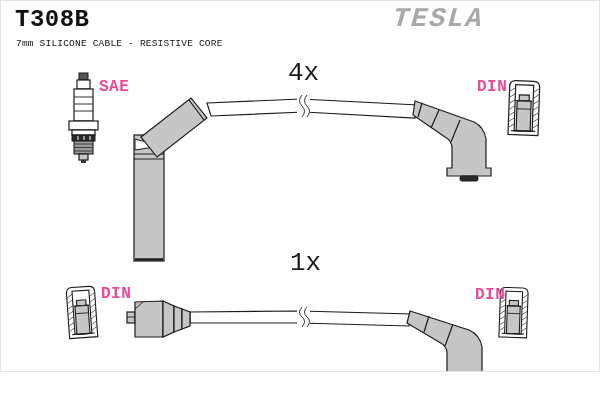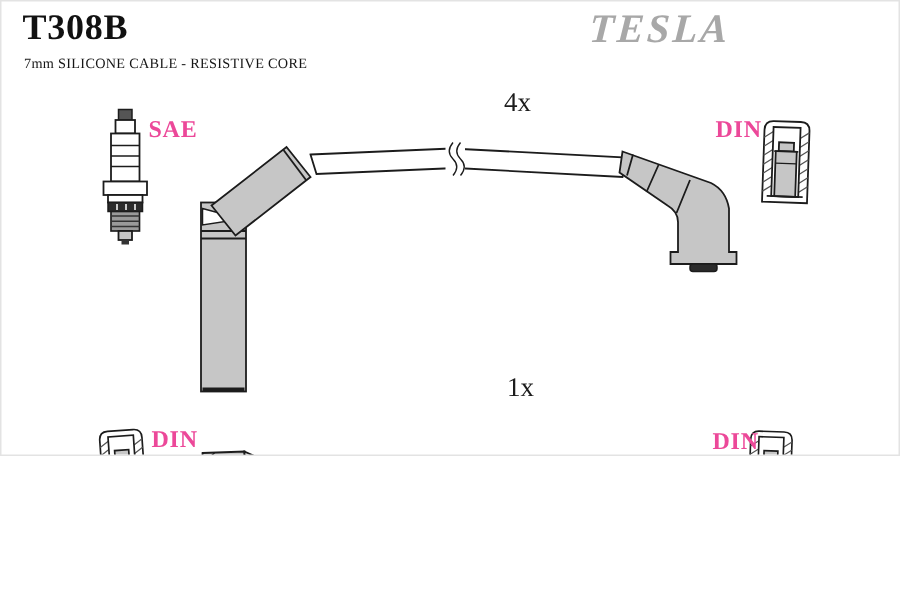--- a/index.html
+++ b/index.html
@@ -1,26 +1,26 @@
 <!DOCTYPE html>
 <html><head>
 <meta charset="utf-8">
 <style>
   html,body { margin:0; padding:0; background:#fff; }
   .screen {
-    position:relative; width:600px; height:304px; background:#ffffff;
-    font-family:Liberation Serif, serif; overflow:hidden;
+    position:relative; width:600px; height:372px; background:#ffffff;
+    font-family:Liberation Mono, monospace; overflow:hidden;
     border:1px solid #e3e3e3; box-sizing:border-box;
   }
   .abs { position:absolute; }
   .part-number { left:14px; top:5px; font-size:24px; font-weight:bold; color:#111; letter-spacing:0.5px; }
   .subtitle { left:15px; top:37px; font-size:9.5px; color:#151515; letter-spacing:0.2px;text-align:center; }
   .brand { left:392px; top:3px; font-size:27px; font-weight:bold; font-style:italic;
            color:#a8a8a8; letter-spacing:2px; transform:skewX(-4deg); }
-  .qty { font-size:18px; color:#1c1c1c;margin-left:48px; }
+  .qty { font-size:26px; color:#1c1c1c; }
   .qty-top { left:287px; top:57px; }
   .qty-bottom { left:289px; top:247px; }
   .conn-label { font-size:16px; font-weight:bold; color:#ec4899; letter-spacing:0.5px; }
   .lbl-sae { left:98px; top:77px; }
   .lbl-din-tr { left:476px; top:77px; }
   .lbl-din-bl { left:100px; top:284px; }
   .lbl-din-br { left:474px; top:285px; }
   svg { position:absolute; left:0; top:0; }
   .ln   { stroke:#1c1c1c; stroke-width:1.2; fill:none; }
   .thin { stroke:#1c1c1c; stroke-width:0.9; fill:none; }

